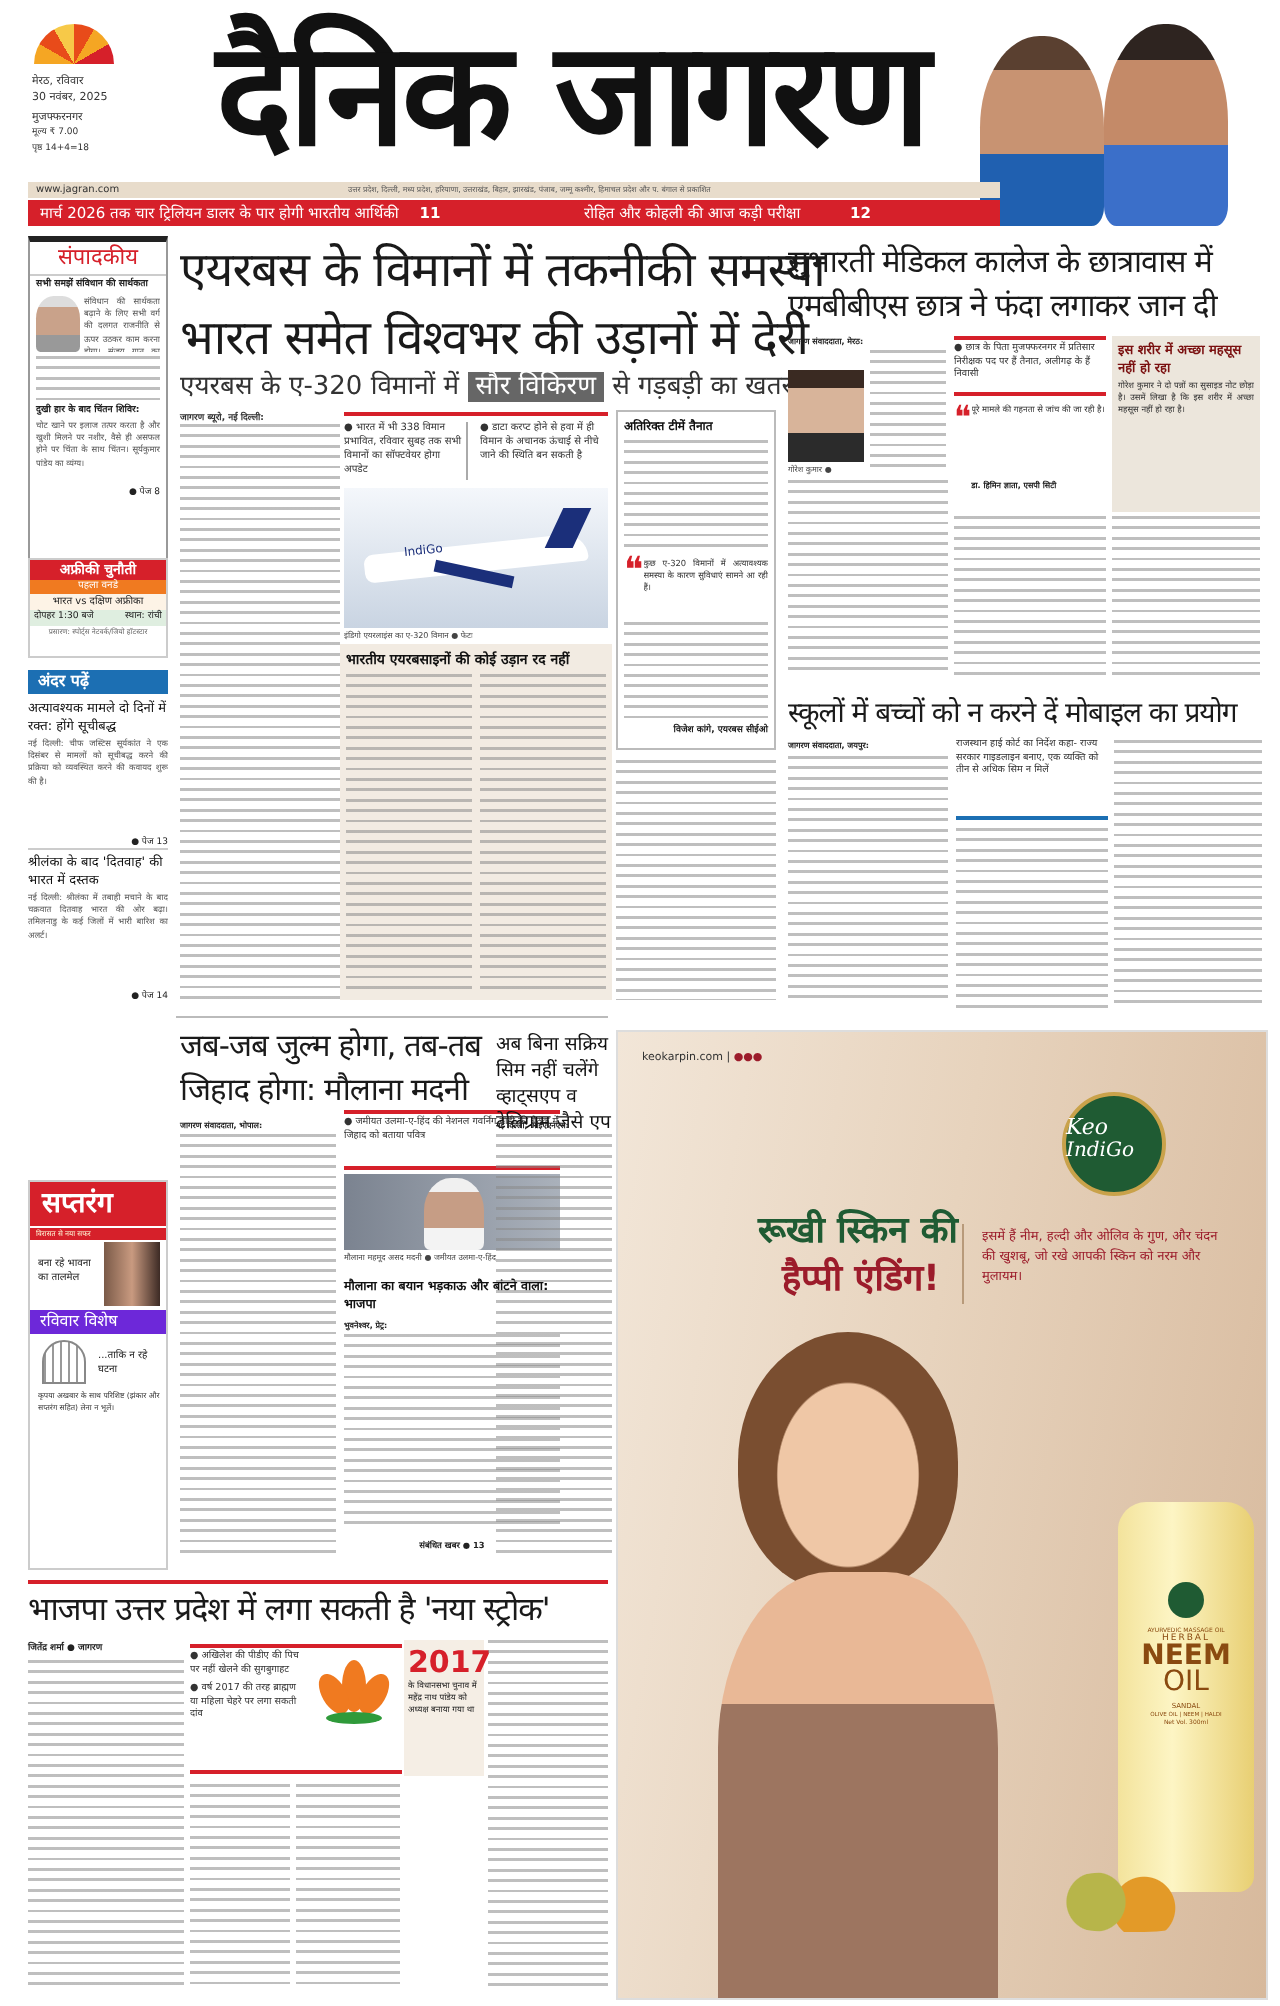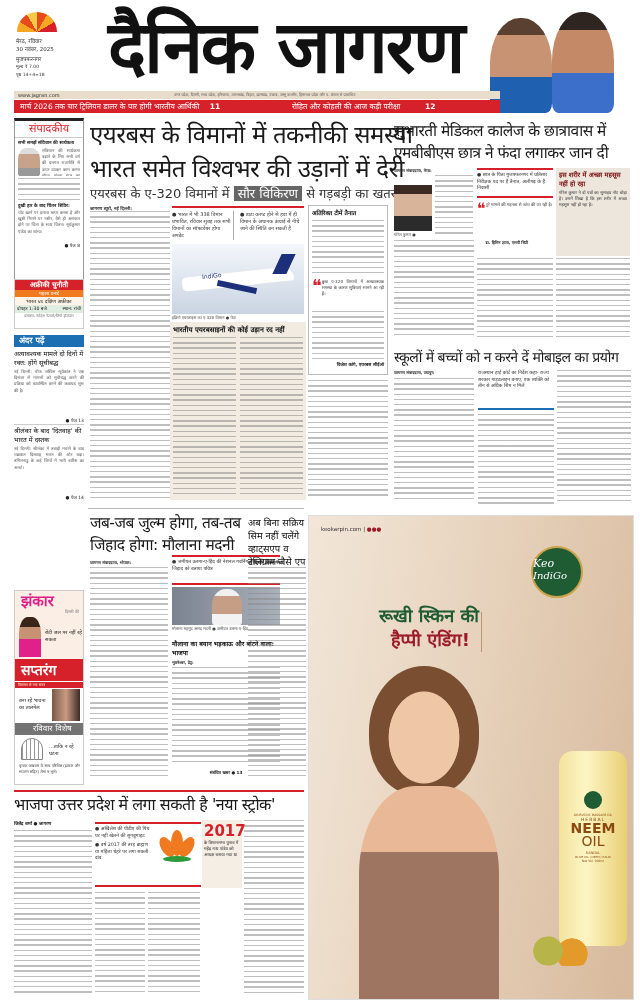--- a/index.html
+++ b/index.html
@@ -78,34 +78,28 @@
     <div style="font-size:4.5px;text-align:right">● पेज 13</div>
   </div>
   <div style="height:80px;border-top:1px solid #ccc;padding-top:2px">
     <div style="font-size:6.5px;line-height:8.5px;color:#111">श्रीलंका के बाद 'दितवाह' की भारत में दस्तक</div>
     <div class="txt" style="height:48px;margin-top:2px">नई दिल्ली: श्रीलंका में तबाही मचाने के बाद चक्रवात दितवाह भारत की ओर बढ़ा। तमिलनाडु के कई जिलों में भारी बारिश का अलर्ट।</div>
     <div style="font-size:4.5px;text-align:right">● पेज 14</div>
   </div>
 </div>
 
 <div class="abs" style="left:14px;top:590px;width:70px;height:195px;border:1px solid #ccc;background:#fff">
-  <div style="height:68px;background:#fbeee4;position:relative">
-    <div style="color:#e0218a;font-size:15px;font-weight:bold;line-height:20px;padding-left:6px">झंकार</div>
-    <div style="position:absolute;right:4px;top:18px;font-size:4px;color:#777">दिल्ली की</div>
-    <div style="position:absolute;left:4px;top:26px;width:22px;height:40px;border-radius:40% 40% 0 0;background:linear-gradient(#3a2618 0 25%,#c79174 25% 55%,#e0218a 55%)"></div>
-    <div style="position:absolute;left:30px;top:38px;font-size:5px;line-height:7px;color:#222">रोटी जल पर नहीं रहे सकता</div>
-  </div>
   <div style="height:64px;position:relative">
     <div style="background:#d6202a;color:#ffffff;font-size:14px;font-weight:bold;line-height:22px;padding-left:6px">सप्तरंग</div>
     <div style="background:#d6202a;color:#ffd;font-size:3.6px;line-height:6px;padding-left:3px;border-top:1px solid #fff">विरासत से नया सफर</div>
     <div style="position:absolute;left:4px;top:38px;font-size:5px;line-height:7px;width:30px">बना रहे भावना का तालमेल</div>
     <div style="position:absolute;right:3px;top:30px;width:28px;height:32px;background:linear-gradient(90deg,#7a5a48,#c99a80,#3c2a24)"></div>
   </div>
   <div style="height:63px;position:relative">
-    <div style="background:#737373;color:#fff;font-size:8px;line-height:12px;padding-left:18px">रविवार विशेष</div>
+    <div style="background:#6d28d9;color:#fff;font-size:8px;line-height:12px;padding-left:5px">रविवार विशेष</div>
     <div style="position:absolute;left:6px;top:15px;width:22px;height:22px;border:1px solid #888;border-radius:50% 50% 0 0;background:repeating-linear-gradient(90deg,#999 0 1px,#fff 1px 4px)"></div>
     <div style="position:absolute;left:34px;top:20px;font-size:5px;line-height:7px">...ताकि न रहे घटना</div>
     <div style="position:absolute;left:4px;top:40px;width:62px;font-size:3.8px;line-height:5.5px;color:#333">कृपया अखबार के साथ परिशिष्ट (झंकार और सप्तरंग सहित) लेना न भूलें।</div>
   </div>
 </div>
 
 <div class="abs hl" style="left:90px;top:118px;font-size:24px;line-height:34px">एयरबस के विमानों में तकनीकी समस्या</div>
 <div class="abs hl" style="left:90px;top:152px;font-size:24px;line-height:34px">भारत समेत विश्वभर की उड़ानों में देरी</div>
 <div class="abs" style="left:90px;top:186px;font-size:13px;line-height:16px;color:#333">
   <span>एयरबस के ए-320 विमानों में</span>
@@ -206,20 +200,21 @@
 
 <div class="abs" style="left:308px;top:515px;width:326px;height:485px;background:linear-gradient(100deg,#f2e6d8 0%,#e7d3bd 45%,#d7b99c 100%);border:1px solid #ddd;overflow:hidden">
   <div style="position:absolute;left:12px;top:10px;font-size:5.5px;color:#333"><span>keokarpin.com</span> | <span style="color:#9c1c2b">●●●</span></div>
   <div style="position:absolute;left:222px;top:30px;width:52px;height:52px;border-radius:50%;background:#1f5b33;border:2px solid #c9a24a;color:#fff;text-align:left;font-family:'DejaVu Serif',serif;font-style:italic;padding-top:10px">
     <div style="font-size:11px;line-height:12px">Keo</div>
     <div style="font-size:10px;line-height:12px">IndiGo</div>
   </div>
   <div style="position:absolute;left:70px;top:88px;font-size:18px;color:#1f5b33;font-weight:bold;line-height:24px">रूखी स्किन की</div>
   <div style="position:absolute;left:82px;top:112px;font-size:18px;color:#9c1c2b;font-weight:bold;line-height:24px">हैप्पी एंडिंग!</div>
   <div style="position:absolute;left:172px;top:96px;width:2px;height:40px;border-left:1px solid #b89a7a"></div>
+  <div style="position:absolute;left:182px;top:97px;width:120px;font-size:6.5px;line-height:10px;color:#9c1c2b">इसमें हैं नीम, हल्दी और ओलिव के गुण, और चंदन की खुशबू, जो रखे आपकी स्किन को नरम और मुलायम।</div>
 
   <div style="position:absolute;left:60px;top:150px;width:110px;height:130px;border-radius:50% 50% 45% 45%;background:radial-gradient(ellipse at 50% 55%,#efc7a6 0 45%,#7a4e30 46% 100%)"></div>
   <div style="position:absolute;left:50px;top:270px;width:140px;height:220px;border-radius:40% 40% 0 0;background:linear-gradient(#e9b896 0 30%,#9d7560 30%)"></div>
 
   <div style="position:absolute;left:250px;top:235px;width:68px;height:195px;border-radius:14px 14px 8px 8px;background:linear-gradient(90deg,#f3e39c,#fdf5c4 40%,#e8cf73);text-align:center;padding-top:40px;color:#8a4a10">
     <div style="width:18px;height:18px;border-radius:50%;background:#1f5b33;margin:0 auto 4px"></div>
     <div style="font-size:3px">AYURVEDIC MASSAGE OIL</div>
     <div style="font-size:4.5px;letter-spacing:1px">HERBAL</div>
     <div style="font-size:14px;line-height:13px;font-weight:bold">NEEM</div>
     <div style="font-size:14px;line-height:13px;font-weight:normal">OIL</div>

